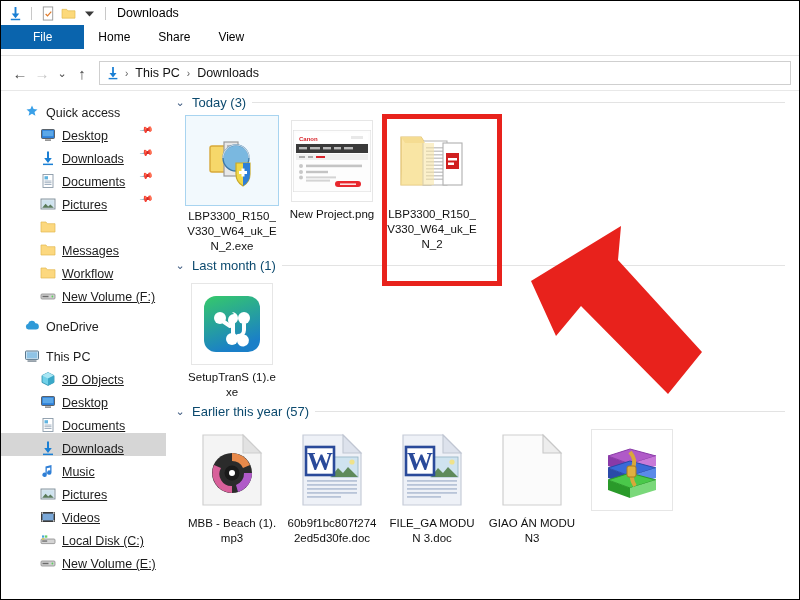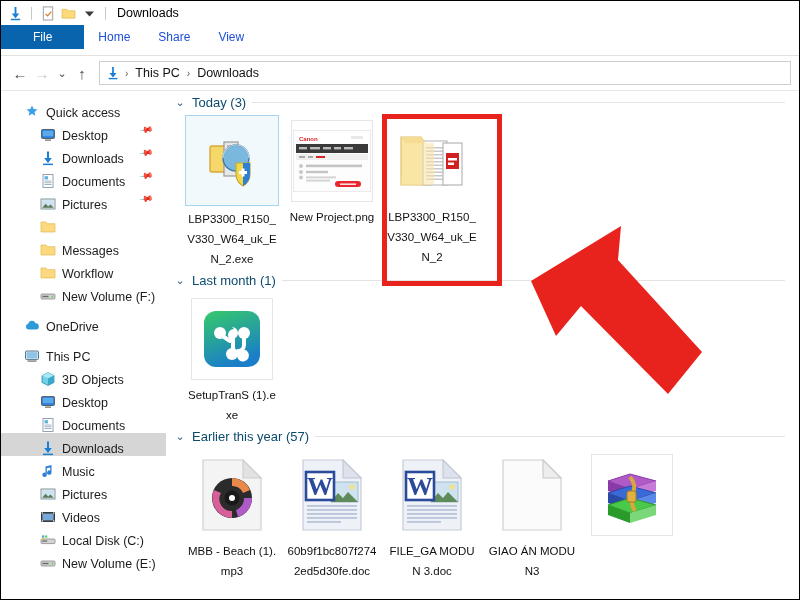--- a/index.html
+++ b/index.html
@@ -13,60 +13,60 @@
 
   
   .titlebar{height:24px;display:flex;align-items:center;padding:0 6px;background:#fff;}
   .qat{display:flex;align-items:center;gap:4px;}
   .qat-ico{width:17px;height:17px;display:flex;align-items:center;justify-content:center;}
   .sep{width:1px;height:13px;background:#c8c8c8;margin:0 3px;}
   .title-text{font-size:12.5px;color:#000;margin-left:8px;}
 
   
   .tabs{height:24px;display:flex;align-items:stretch;background:#fff;}
-  .tab{display:flex;align-items:center;justify-content:center;font-size:12px;color:#1d4ed8;padding:0 14px;cursor:default;}
+  .tab{display:flex;align-items:center;justify-content:center;font-size:12px;color:#000000;padding:0 14px;cursor:default;}
   .tab.file{background:#0a64ad;color:#fff;padding:0 32px;}
   .ribbon-body{height:6px;background:#fff;border-bottom:1px solid #e2e2e2;}
 
   
   .addrbar{height:34px;display:flex;align-items:center;padding:0 8px;background:#fff;}
   .navbtn{width:22px;height:22px;display:flex;align-items:center;justify-content:center;font-size:15px;color:#4a4a4a;}
   .navbtn.dis{color:#c6c6c6;}
   .navbtn.small{font-size:11px;width:18px;}
   .crumbbox{flex:1;height:22px;margin-left:6px;border:1px solid #cfcfcf;background:#fff;display:flex;align-items:center;padding:0 6px;gap:3px;}
   .crumb{font-size:12.5px;color:#121212;padding:0 2px;}
   .crumb-sep{font-size:10px;color:#5a5a5a;padding:0 2px;}
 
   
   .content{display:flex;height:508px;border-top:1px solid #e8e8e8;}
   .nav{width:165px;background:#fff;padding-top:6px;box-sizing:border-box;overflow:hidden;}
   .files{flex:1;background:#fff;position:relative;overflow:hidden;}
 
   
   .nav-item{height:23px;display:flex;align-items:flex-end;padding-left:22px;font-size:12.5px;color:#1c1c1c;position:relative;white-space:nowrap;}
-  .nav-item.lvl2{padding-left:38px;}
+  .nav-item.lvl2{padding-left:38px;text-decoration:underline;}
   .nav-item.sel{background:#d6d6d6;}
   .nav-ico{width:17px;height:17px;margin-right:6px;display:flex;align-items:center;justify-content:center;flex:0 0 17px;}
   .pin{position:absolute;right:14px;top:5px;color:#8a8a8a;font-size:11px;transform:rotate(35deg);}
   .nav-gap{height:7px;}
 
   
   .group{padding-left:8px;}
   .ghead{display:flex;align-items:center;height:22px;gap:6px;padding-right:14px;}
   .gchev{color:#3d5a80;font-size:11px;width:12px;text-align:center;}
   .gtitle{font-size:13px;color:#0c4a6e;white-space:nowrap;}
   .gline{flex:1;height:1px;background:#e3e3e3;}
 
   .row{display:flex;padding-left:10px;}
   .tile{width:96px;display:flex;flex-direction:column;align-items:center;margin-right:4px;padding-top:2px;}
   .thumb{width:82px;height:82px;display:flex;align-items:center;justify-content:center;box-sizing:border-box;position:relative;}
   .thumb.framed{border:1px solid #e6e6e6;background:#fff;}
   .tile.selected .thumb-wrap{border:1px solid #a8d4f0;background:#f2f9fd;}
   .thumb-wrap{padding:5px 5px 2px;box-sizing:border-box;width:94px;display:flex;flex-direction:column;align-items:center;}
-  .fname{font-size:11.5px;line-height:20px;text-align:center;color:#111;width:92px;word-break:break-all;margin-top:3px;}
+  .fname{font-size:11.5px;line-height:15px;text-align:center;color:#111;width:92px;word-break:break-all;margin-top:3px;}
 
   
   .hl-box{position:absolute;border:5px solid #e8221c;box-sizing:border-box;pointer-events:none;}
   .arrow{position:absolute;pointer-events:none;}
 </style>
 </head>
 <body>
 
 <div class="window">
 

